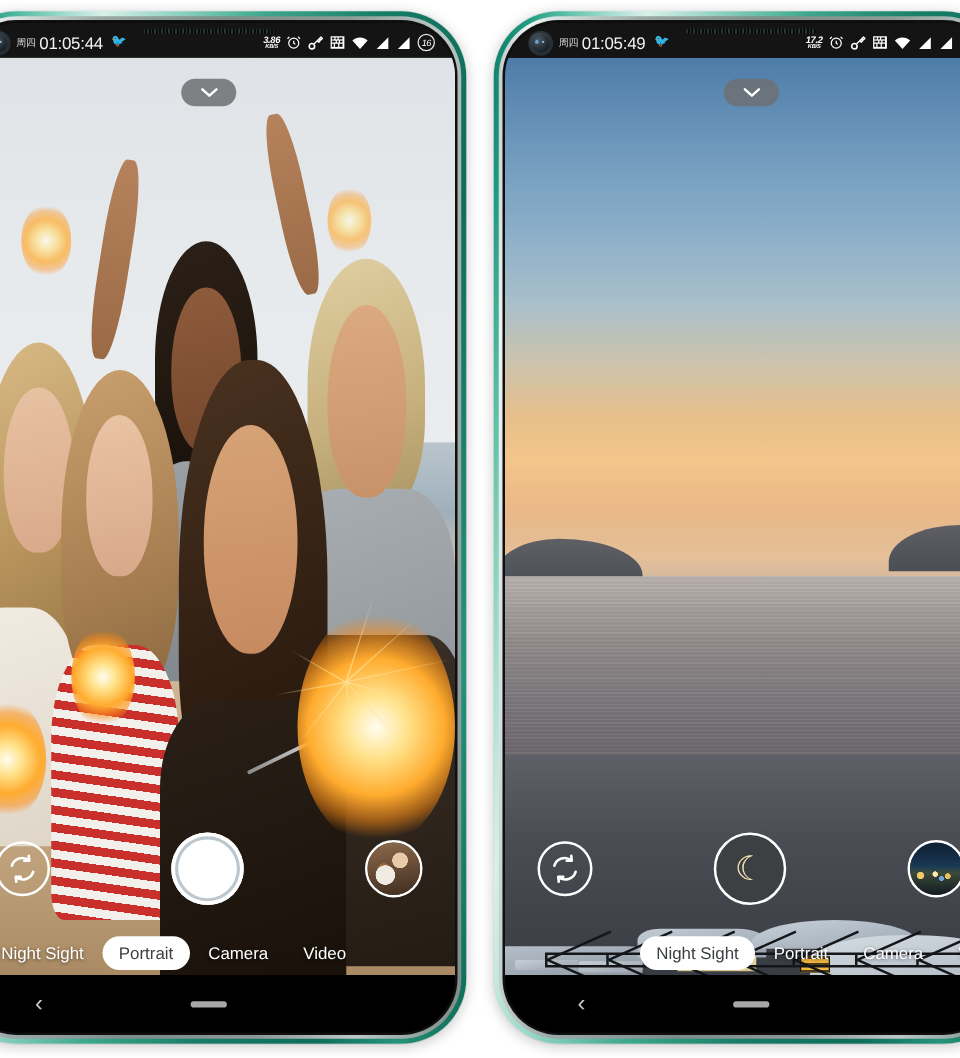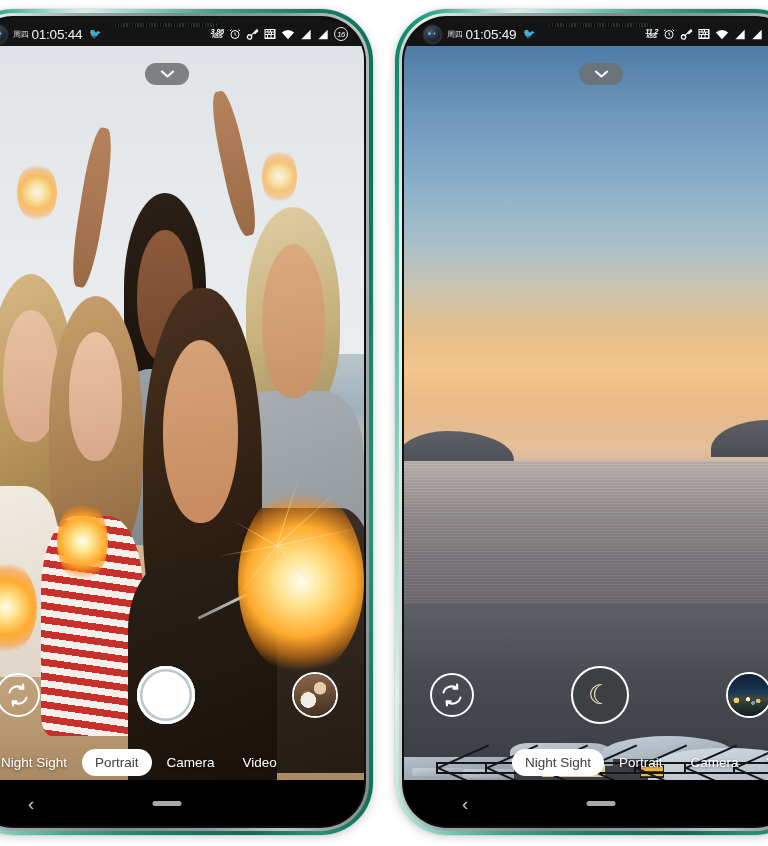--- a/index.html
+++ b/index.html
@@ -675,21 +675,21 @@
 
       <div class="statusbar">
         <div class="sb-left">
           <div class="punchhole"></div>
           <span class="sb-day">周四</span>
           <span class="sb-clock">01:05:49</span>
           <span class="sb-bird">🐦</span>
         </div>
         <div class="sb-right">
           <div class="netspeed">
-            <span class="n">11.2</span>
+            <span class="n">17.2</span>
             <span class="u">KB/S</span>
           </div>
           <span class="sbi">
             <svg width="12" height="12" viewBox="0 0 24 24" fill="none" stroke="#fff" stroke-width="2">
               <circle cx="12" cy="13" r="8"></circle>
                 <path d="M12 9v4l2.5 2"></path>
               <path d="M5 3L2 6M19 3l3 3"></path>
             </svg>
           </span>
           <span class="sbi">

